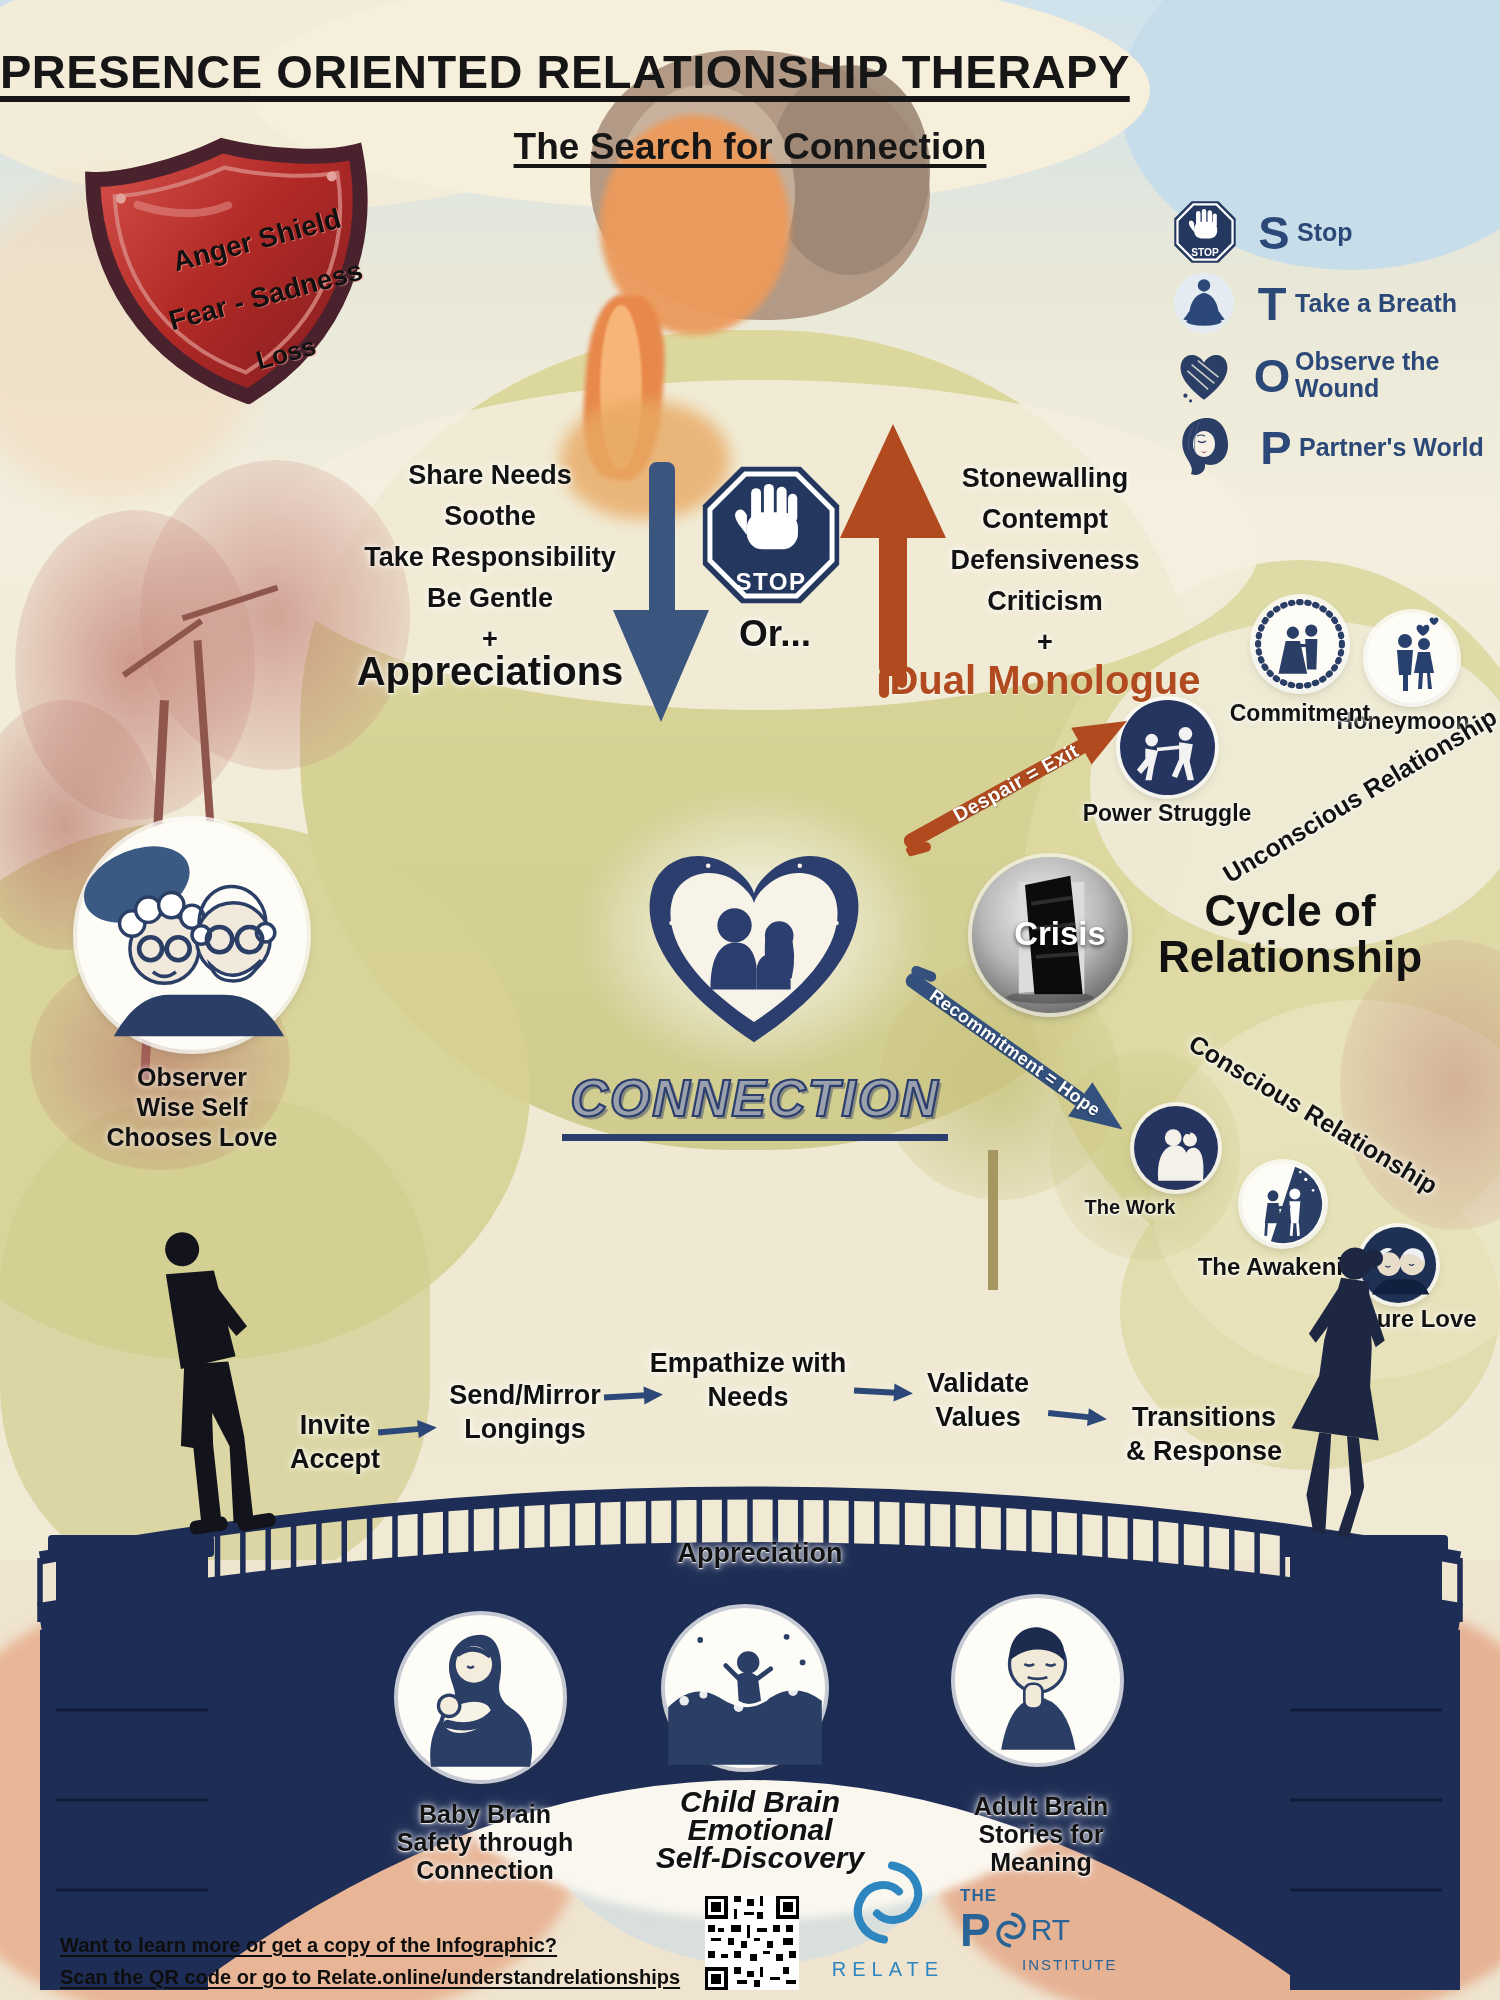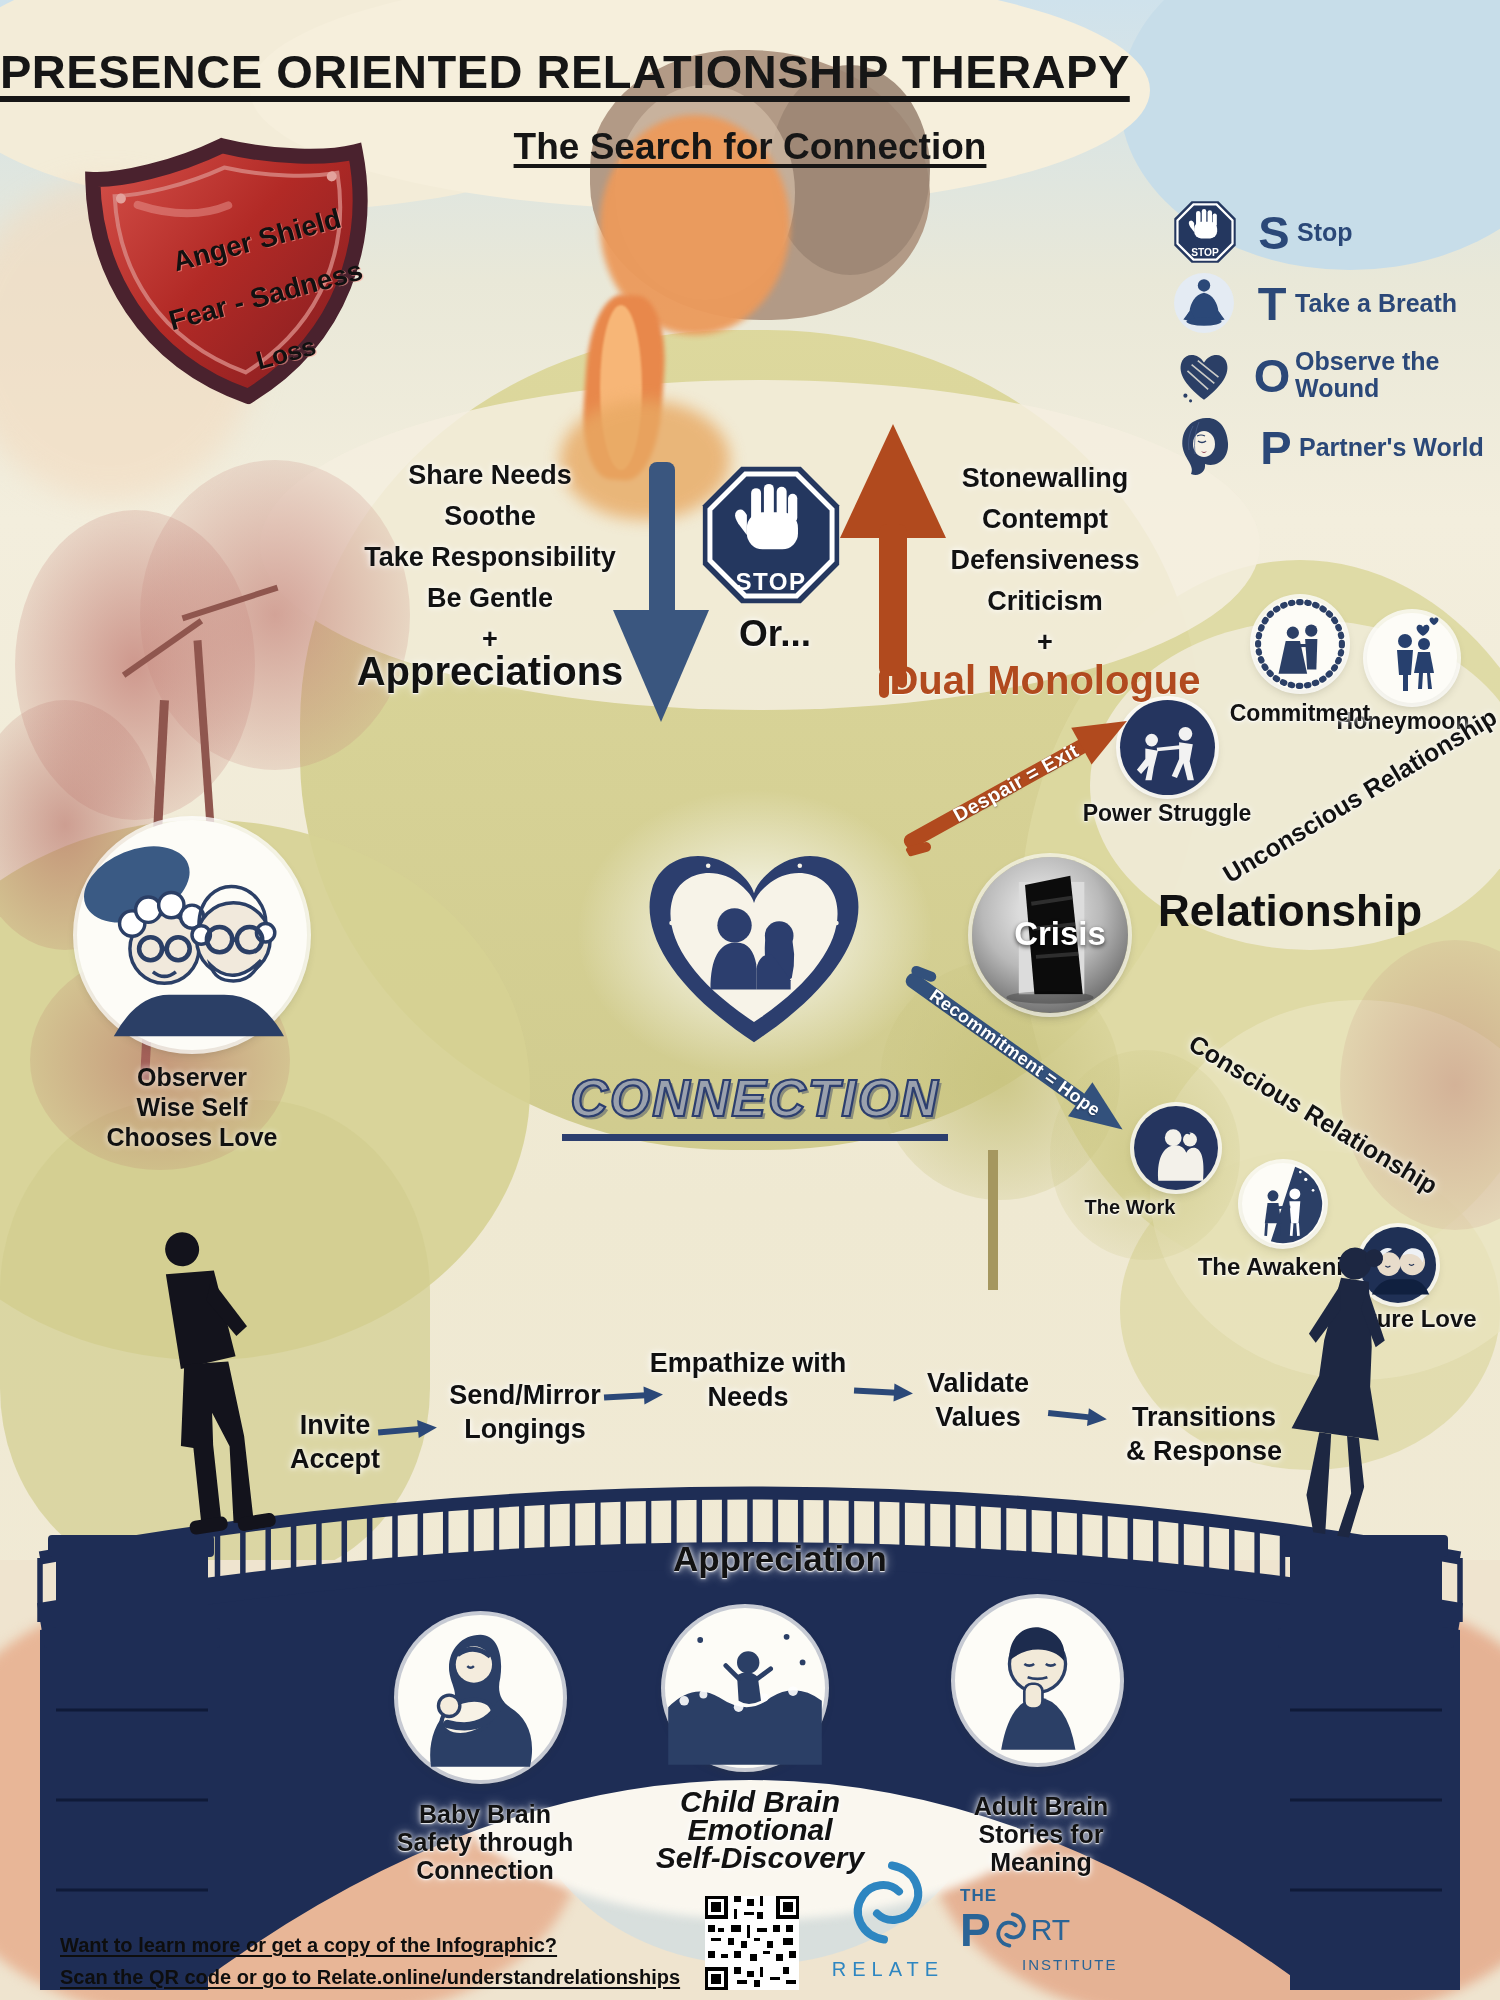--- a/index.html
+++ b/index.html
@@ -264,20 +264,21 @@
     <svg viewBox="0 0 100 100" style="width:100%;height:100%;">
       <rect x="30" y="16" width="42" height="72" fill="#dcdcdc"></rect>
       <polygon points="34,18 63,12 71,88 40,88" fill="#0c0c0c"></polygon>
       <path d="M38,30 L64,26 M39,46 L66,43 M41,64 L68,62" stroke="#2e2e2e" stroke-width="2.5" fill="none"></path>
       <ellipse cx="50" cy="90" rx="28" ry="4" fill="rgba(0,0,0,.25)"></ellipse>
     </svg>
     <div class="abs" style="left:0;top:58px;width:176px;text-align:center;font-size:33px;font-weight:bold;color:#fff;text-shadow:0 2px 4px rgba(0,0,0,.7);">Crisis</div>
   </div>
 
   <div class="abs" style="left:1140px;top:888px;width:300px;text-align:center;color:#111;font-weight:900;line-height:1.05;">
+    <div style="font-size:44px;">Cycle of</div>
     <div style="font-size:44px;">Relationship</div>
   </div>
 
   <div class="blob" style="left:575px;top:788px;width:360px;height:290px;background:radial-gradient(rgba(255,255,255,.95),rgba(255,255,255,0) 70%);"></div>
   <svg class="abs" style="left:628px;top:820px;" width="252" height="229" viewBox="0 0 220 200">
     <path d="M110,194 C40,148 10,98 21,60 C30,29 70,22 96,45 C103,51 108,57 110,64 C112,57 117,51 124,45 C150,22 190,29 199,60 C210,98 180,148 110,194 Z" fill="#2c3e6e"></path>
     <path d="M110,194 C40,148 10,98 21,60 C30,29 70,22 96,45 C103,51 108,57 110,64 C112,57 117,51 124,45 C150,22 190,29 199,60 C210,98 180,148 110,194 Z" fill="#f7f3e8" transform="translate(22,21.2) scale(0.8)"></path>
     <g fill="#2c3e6e">
       <circle cx="93" cy="92" r="15"></circle>
       <path d="M72,148 C72,120 80,108 93,107 C104,106 110,114 112,126 L112,148 Z"></path>
@@ -513,21 +514,21 @@
     <div>Values</div>
   </div>
   <svg class="abs" style="left:1046px;top:1406px;z-index:5;transform:rotate(6deg);" width="62" height="20" viewBox="0 0 62 20">
     <line x1="2" y1="10" x2="44" y2="10" stroke="#2b4878" stroke-width="6"></line>
       <polygon points="42,1 42,19 61,10" fill="#2b4878"></polygon>
   </svg>
   <div class="flowlbl" style="left:1104px;top:1400px;width:200px;z-index:5;">
     <div>Transitions</div>
     <div>&amp; Response</div>
   </div>
-  <div class="lbl" style="left:660px;top:1538px;width:240px;font-size:35px;z-index:5;">Appreciation</div>
+  <div class="lbl" style="left:640px;top:1538px;width:240px;font-size:27px;z-index:5;">Appreciation</div>
 
   <div class="circ" style="left:398px;top:1615px;width:165px;height:165px;z-index:5;">
     <svg viewBox="0 0 100 100">
       <path d="M50,12 C38,12 30,22 31,34 C32,42 36,46 34,52 L30,58 C22,66 18,78 20,92 L80,92 C84,74 78,62 68,56 C62,52 60,46 62,38 C64,24 60,12 50,12 Z" fill="#2b3f66"></path>
       <circle cx="46" cy="30" r="11" fill="#f4ecdd"></circle>
       <path d="M36,24 Q46,17 56,25" stroke="#2b3f66" stroke-width="3" fill="none"></path>
       <path d="M42,31 Q44,33 46,31" stroke="#2b3f66" stroke-width="1.5" fill="none"></path>
       <ellipse cx="42" cy="62" rx="16" ry="10" fill="#f7f2e6" stroke="#2b3f66" stroke-width="2.5" transform="rotate(-18 42 62)"></ellipse>
       <circle cx="31" cy="55" r="6.5" fill="#f4ecdd" stroke="#2b3f66" stroke-width="2"></circle>
       <path d="M62,54 Q52,72 30,66" stroke="#2b3f66" stroke-width="5" fill="none" stroke-linecap="round"></path>

